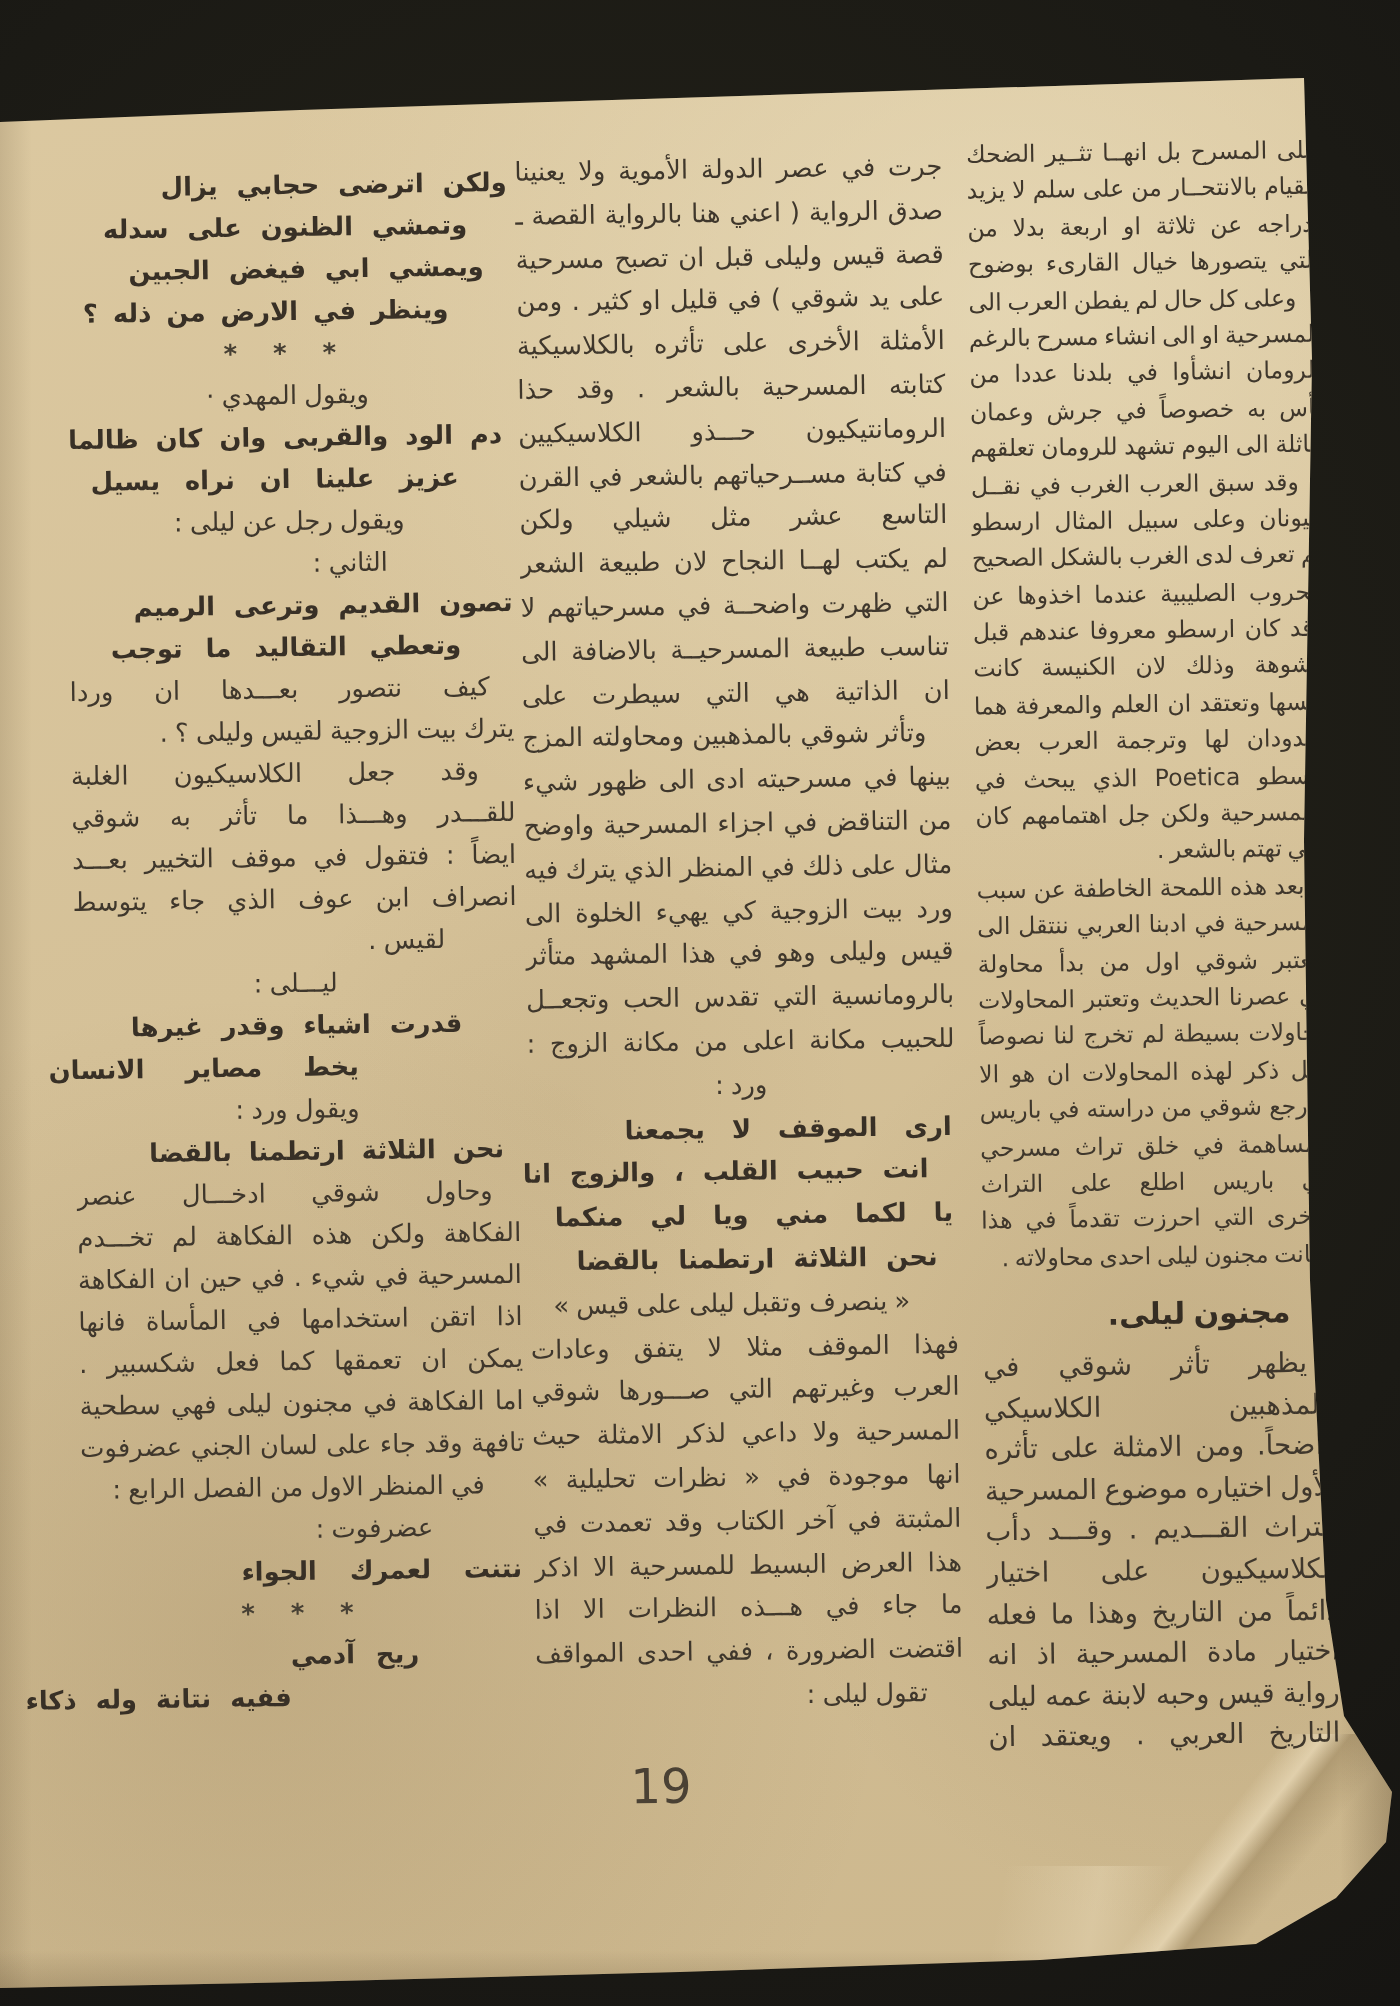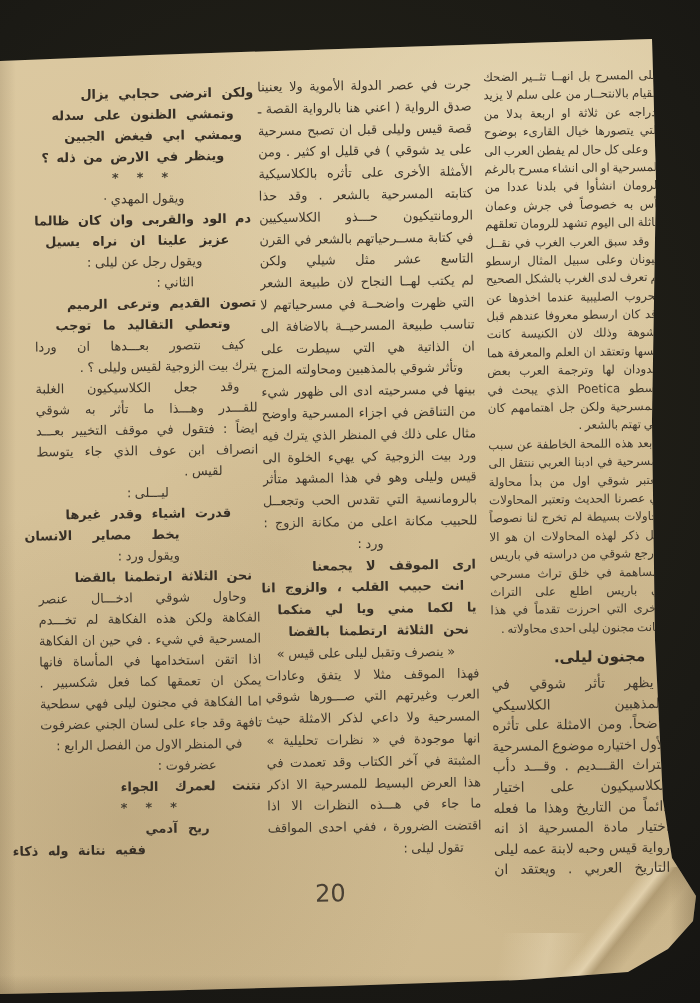--- a/index.html
+++ b/index.html
@@ -189,16 +189,16 @@
           <div class="ln j">يمكن ان تعمقها كما فعل شكسبير .</div>
           <div class="ln j">اما الفكاهة في مجنون ليلى فهي سطحية</div>
           <div class="ln j">تافهة وقد جاء على لسان الجني عضرفوت</div>
           <div class="ln e" style="padding-right: 20px;">في المنظر الاول من الفصل الرابع :</div>
           <div class="ln e" style="padding-right: 46px;">عضرفوت :</div>
           <div class="ln v" style="padding-right: 2px; word-spacing: 12px;">نتنت لعمرك الجواء</div>
           <div class="ln st">* * *</div>
           <div class="ln v" style="padding-right: 54px; word-spacing: 6px;">ريح آدمي</div>
           <div class="ln v" style="padding-right: 118px; word-spacing: 5px;">ففيه نتانة وله ذكاء</div>
         </div>
-      <div class="page-num">20</div>
+      <div class="page-num">19</div>
     </div>
   </div>
 </div>
 
 </body></html>

